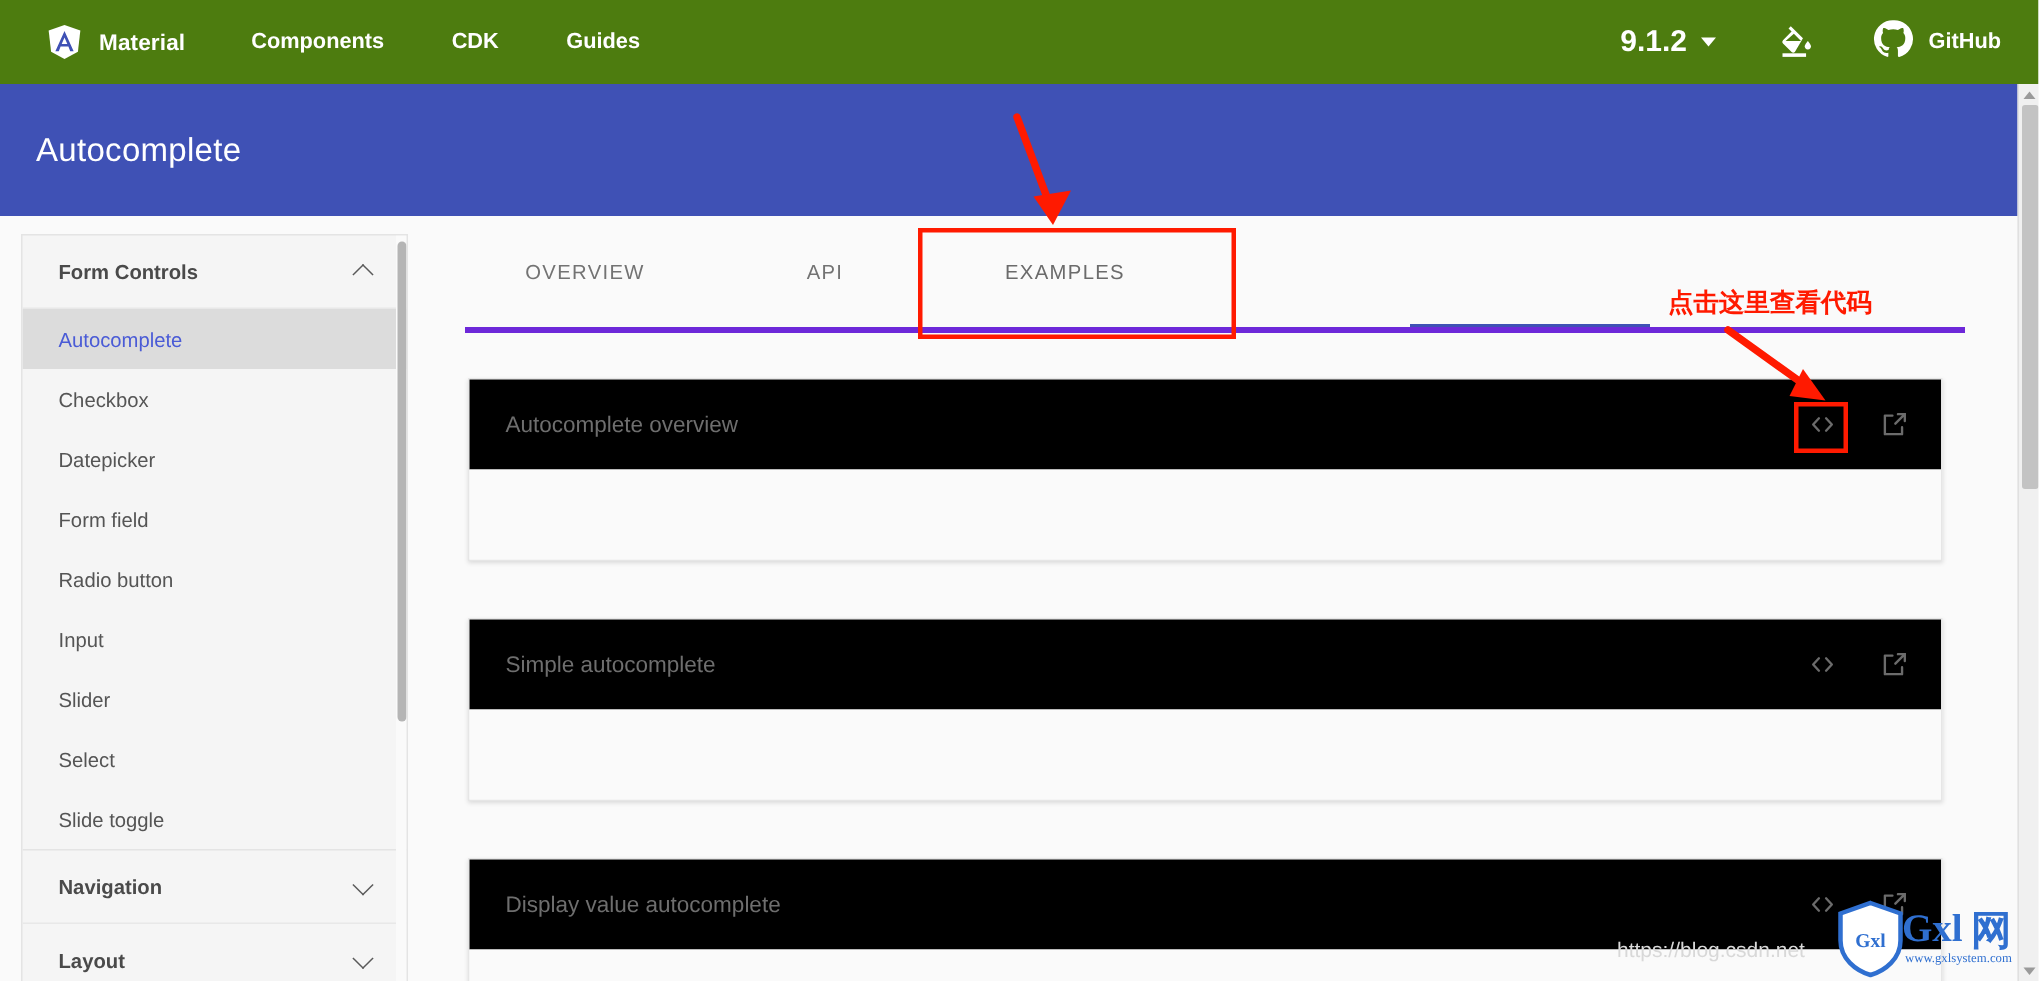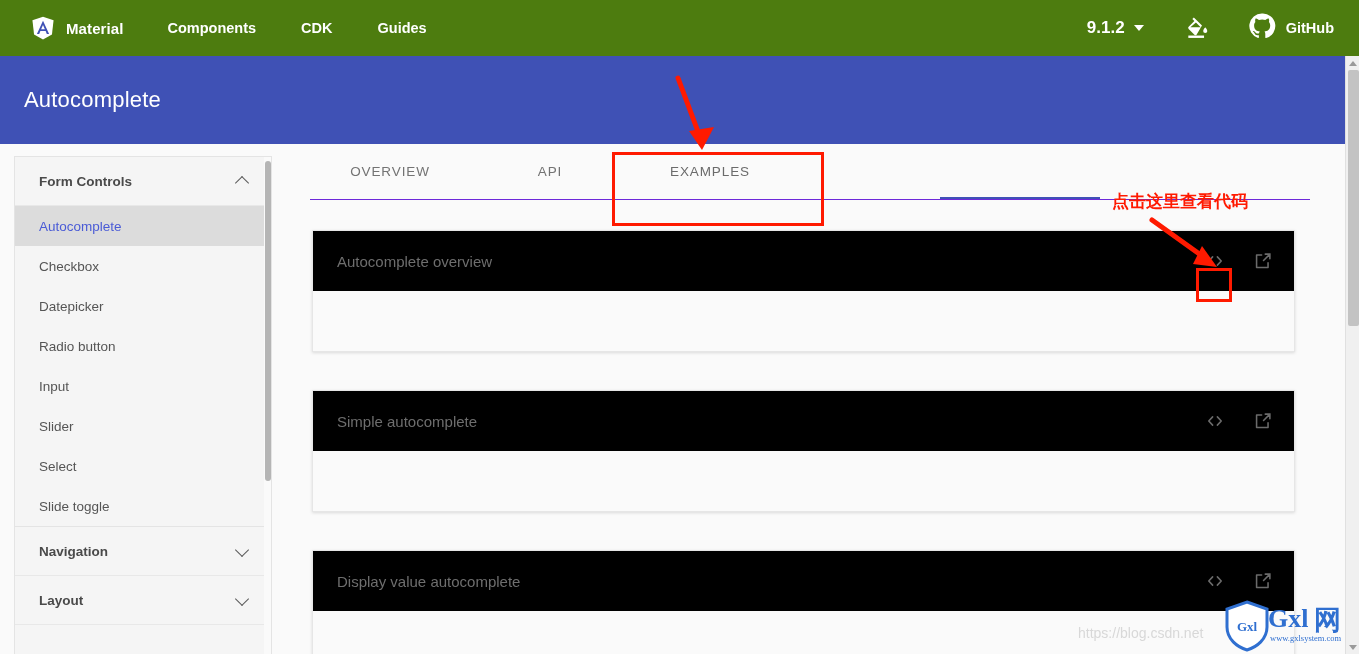--- a/index.html
+++ b/index.html
@@ -27,21 +27,21 @@
   .nav-links { display: flex; align-items: center; margin-left: 44px; }
   .nav-link {
     color: #fff; font-size: 14.5px; font-weight: bold;
     margin-right: 45px; cursor: pointer; white-space: nowrap;
   }
   .topbar-right {
     margin-left: auto; display: flex; align-items: center; margin-right: 25px;
   }
   .version-select {
     display: flex; align-items: center; color: #fff;
-    font-size: 17px; font-weight: bold; cursor: pointer;
+    font-size: 20px; font-weight: bold; cursor: pointer;
   }
   .caret {
     width: 0; height: 0; margin-left: 9px;
     border-left: 5px solid transparent; border-right: 5px solid transparent;
     border-top: 6px solid #fff;
   }
   .theme-btn { margin-left: 40px; cursor: pointer; display: flex; align-items: center; }
   .gh { margin-left: 38px; display: flex; align-items: center; cursor: pointer; }
   .gh-label { color: #fff; font-size: 14.5px; font-weight: bold; margin-left: 10px; }
 
@@ -95,23 +95,23 @@
     background: #b5b5b5; border-radius: 3px;
   }
 
   
   .content {
     position: absolute; left: 280px; top: 144px;
     width: 1066px; height: 510px;
     background: #fafafa; overflow: hidden;
   }
   .tabbar {
-    position: relative; height: 56px; margin-left: 30px; width: 1000px;
+    position: relative; height: 78px; margin-left: 30px; width: 1000px;
     display: flex; align-items: flex-end;
-    border-bottom: 1px solid #6d28d9;
+    border-bottom: 4px solid #6d28d9;
   }
   .tab {
     width: 160px; text-align: center;
     font-size: 13.5px; color: #737373; letter-spacing: .9px;
     cursor: pointer; height: 100%;
     display: flex; align-items: center; justify-content: center;
     font-weight: normal;
   }
   .tab.active { color: #6b6b6b; }
   .tab-ink {
@@ -244,20 +244,23 @@
     <div class="nav-item active">
       <span>Autocomplete</span>
     </div>
     <div class="nav-item">
       <span>Checkbox</span>
     </div>
     <div class="nav-item">
       <span>Datepicker</span>
     </div>
     <div class="nav-item">
+      <span>Form field</span>
+    </div>
+    <div class="nav-item">
       <span>Radio button</span>
     </div>
     <div class="nav-item">
       <span>Input</span>
     </div>
     <div class="nav-item">
       <span>Slider</span>
     </div>
     <div class="nav-item">
       <span>Select</span>

